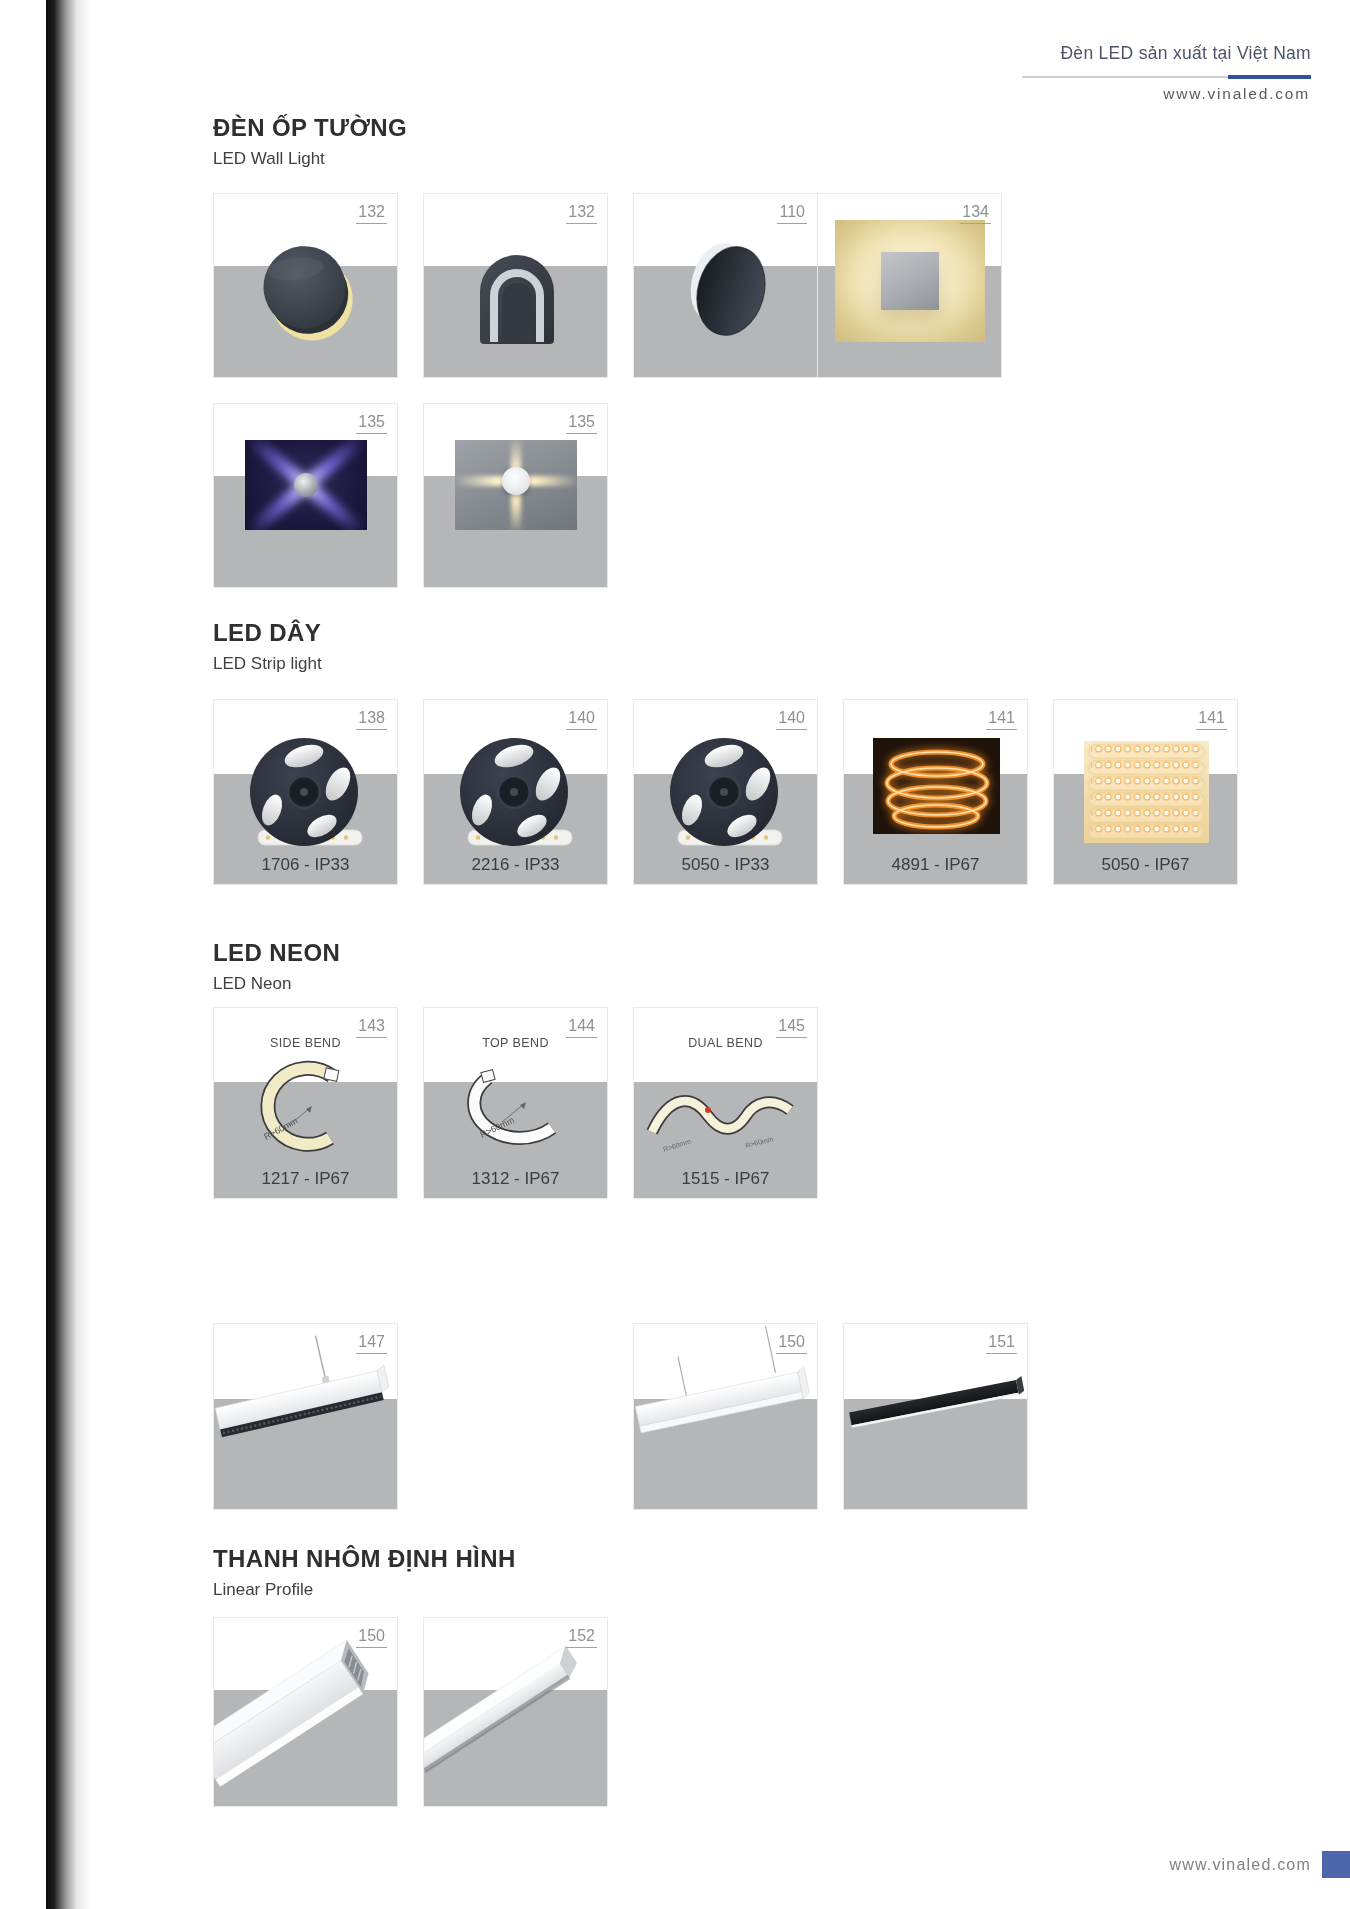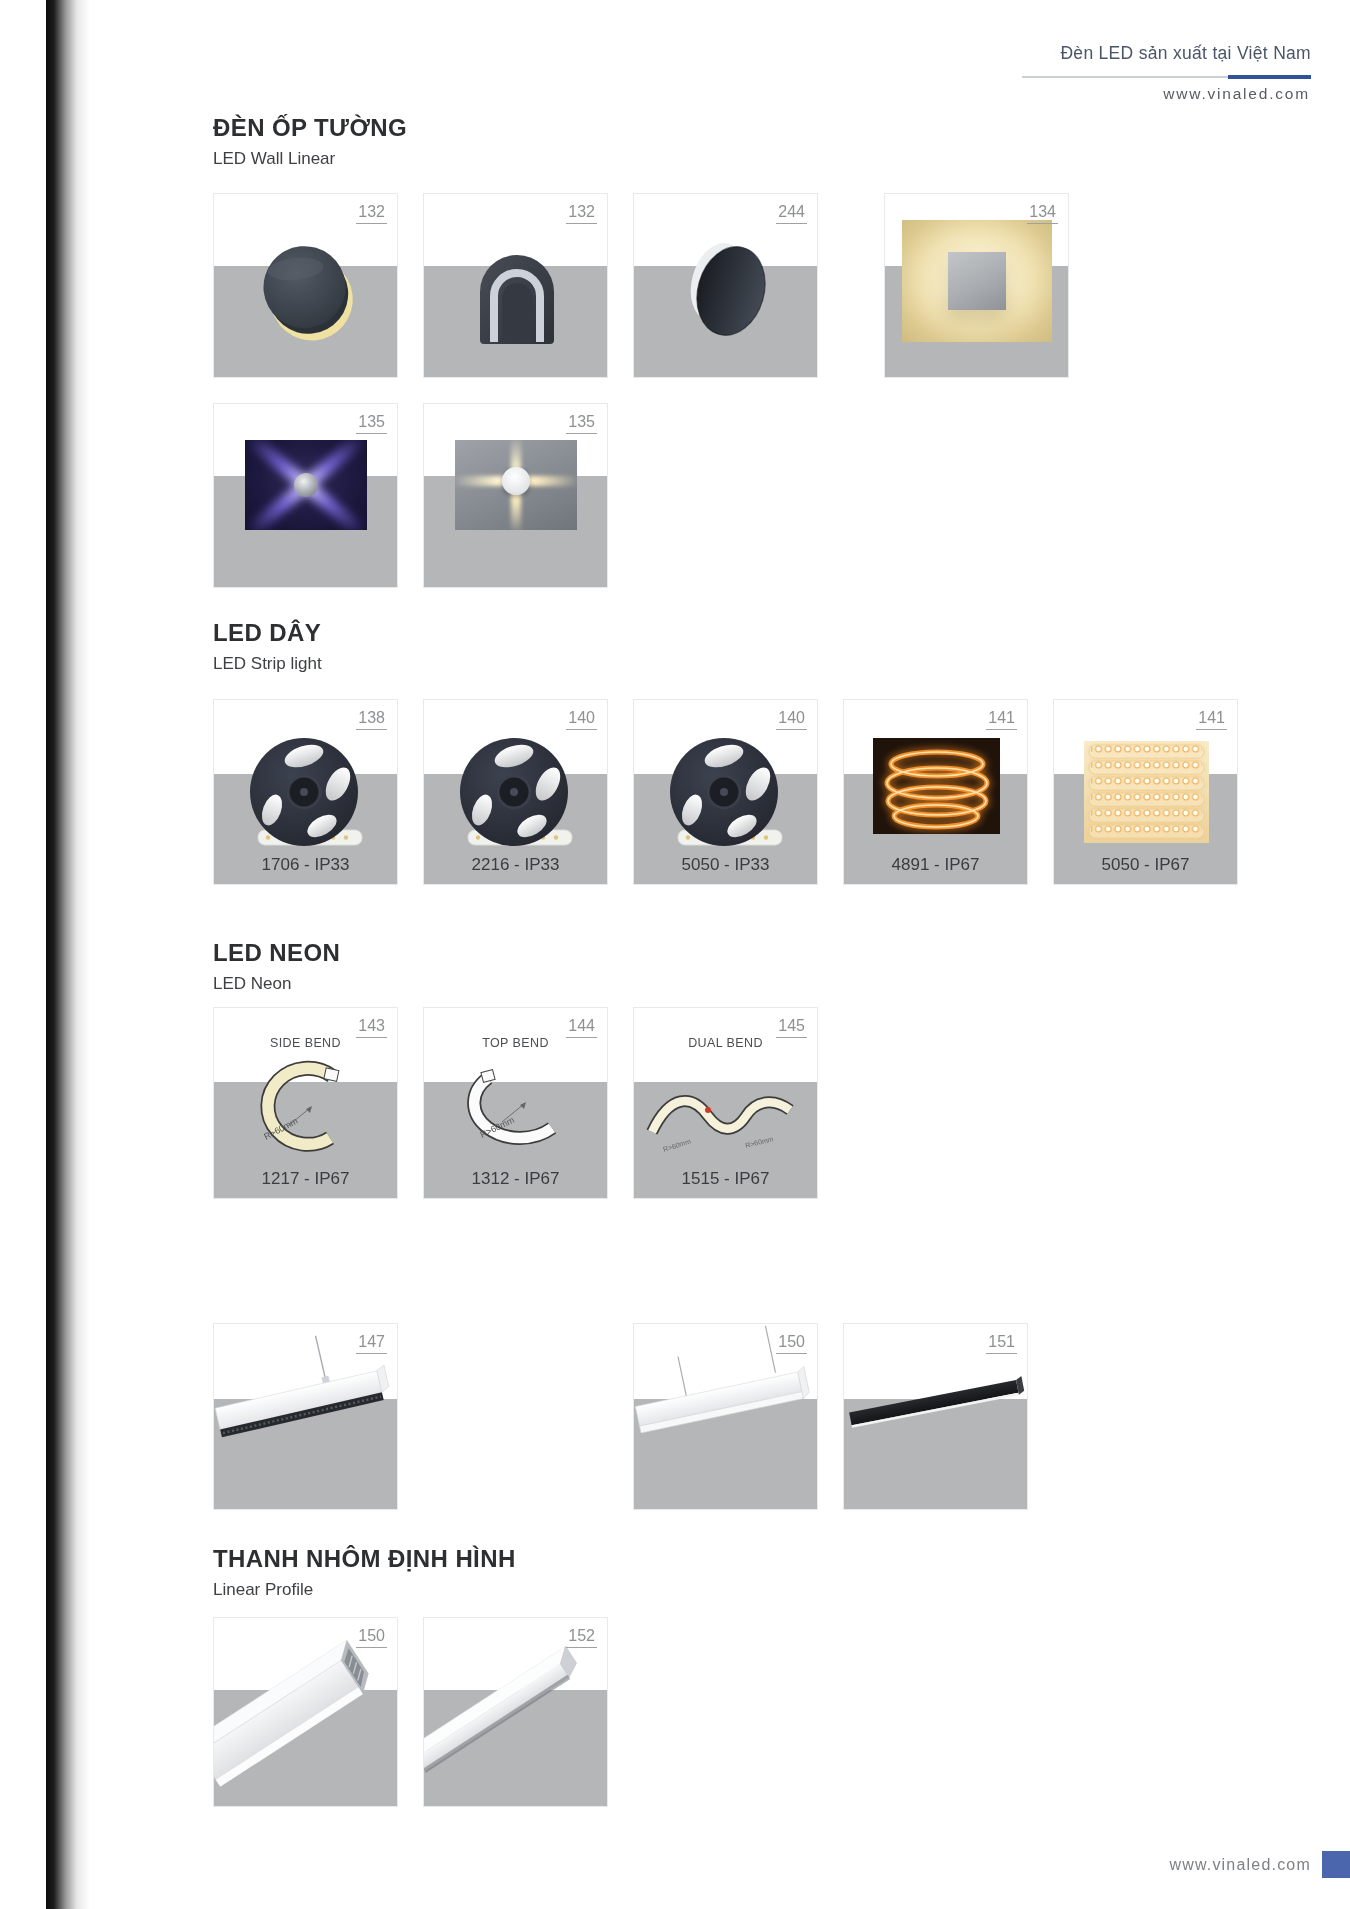--- a/index.html
+++ b/index.html
@@ -113,21 +113,21 @@
 
   <div class="hdr">
     <div class="tag">Đèn LED sản xuất tại Việt Nam</div>
   </div>
   <div class="rule-gray"></div>
   <div class="rule-blue"></div>
   <div class="hdr-www">www.vinaled.com</div>
 
   <div class="sec-head" style="top:112px">
     <h2>ĐÈN ỐP TƯỜNG</h2>
-    <div class="sub">LED Wall Linear</div>
+    <div class="sub">LED Wall Light</div>
   </div>
 
   <div class="card c-wall" style="left:169px;top:193px">
     <div class="band"></div>
     <div class="art">
       <svg width="185" height="185" viewBox="0 0 185 185">
         <g transform="rotate(-6 92 98)">
           <circle cx="97" cy="106" r="41" fill="#efe1a2"></circle>
           <circle cx="94" cy="100" r="40" fill="#2c3138"></circle>
           <circle cx="91" cy="93" r="41" fill="url(#discG)"></circle>
@@ -152,24 +152,24 @@
 
   <div class="card c-wall" style="left:589px;top:193px">
     <div class="band"></div>
     <div class="art">
       <svg width="185" height="185" viewBox="0 0 185 185">
         <ellipse cx="84" cy="88" rx="26" ry="40" fill="#eceff1" transform="rotate(16 84 88)"></ellipse>
         <ellipse cx="97" cy="97" rx="33" ry="45" fill="url(#disc2G)" transform="rotate(16 97 97)"></ellipse>
         <ellipse cx="97" cy="97" rx="33" ry="45" fill="none" stroke="#10131a" stroke-width="1.2" opacity=".6" transform="rotate(16 97 97)"></ellipse>
       </svg>
     </div>
-    <span class="num">244</span>
-  </div>
-
-  <div class="card c-wall" style="left:840px;top:193px">
+    <span class="num">110</span>
+  </div>
+
+  <div class="card c-wall" style="left:773px;top:193px">
     <div class="band"></div>
     <div class="art">
       <div class="photo ph-backlit">
         <div class="sq"></div>
       </div>
     </div>
     <span class="num">134</span>
   </div>
 
   <div class="card c-wall" style="left:169px;top:403px">

